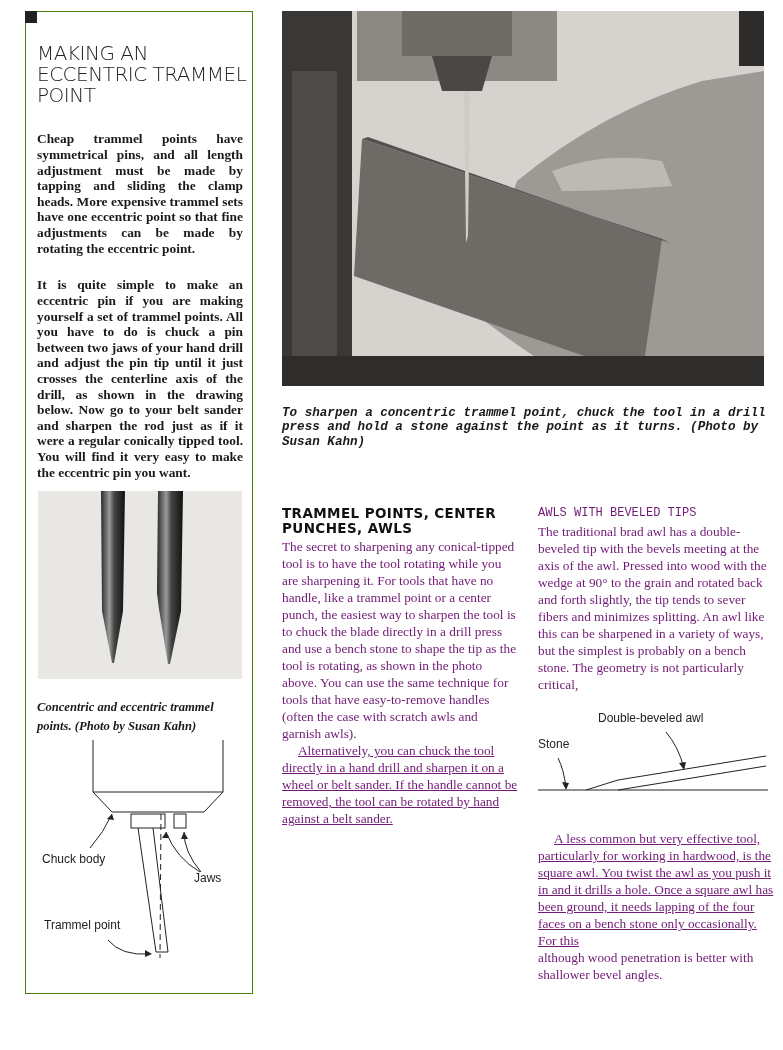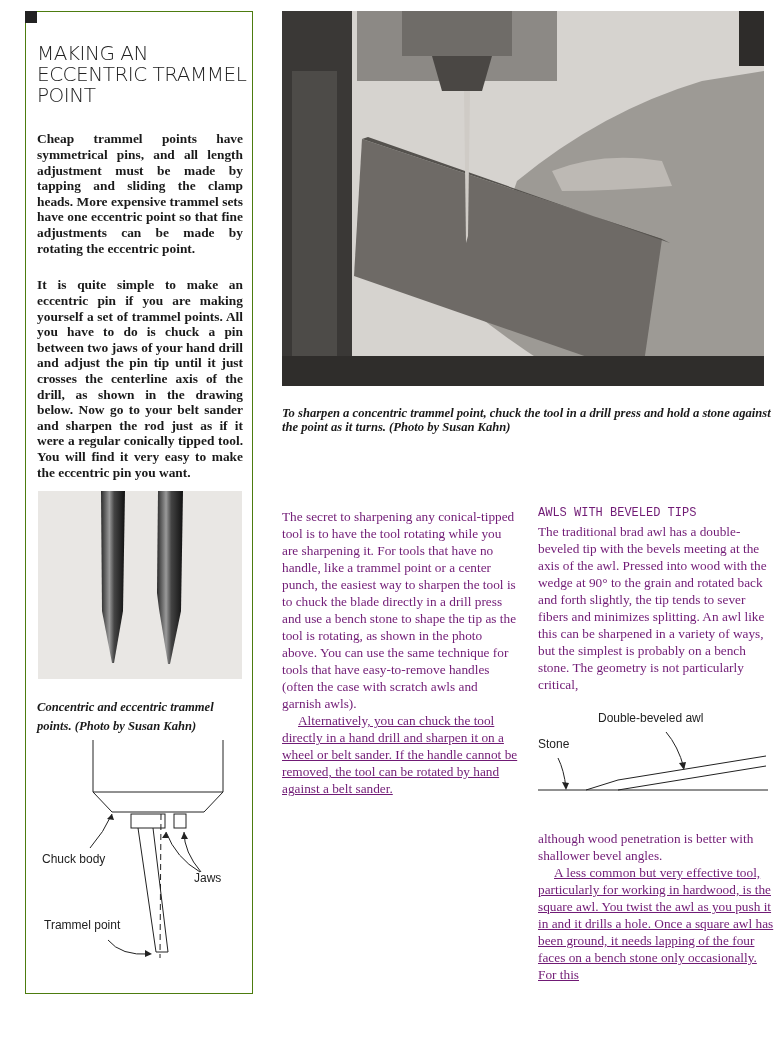--- a/index.html
+++ b/index.html
@@ -35,21 +35,21 @@
   }
   .sb-drawing { position: absolute; left: 0; top: 720px; width: 226px; height: 262px; }
   .diag-label { font-family: "Liberation Sans", sans-serif; font-size: 12px; fill: #222; }
 
   .top-photo {
     position: absolute; left: 282px; top: 11px; width: 482px; height: 375px; background: #888;
     overflow: hidden;
   }
   .top-caption {
     position: absolute; left: 282px; top: 393px; width: 490px;
-    font-family: Liberation Serif, serif; font-weight: bold; font-style: italic;
+    font-family: Liberation Mono, monospace; font-weight: bold; font-style: italic;
     font-size: 12.6px; line-height: 14.5px; color: #1a1a1a;
   }
   .col2 { position: absolute; left: 282px; top: 506px; width: 238px; }
   .col3 { position: absolute; left: 538px; top: 506px; width: 238px; }
   .h-heavy {
     font-family: "DejaVu Sans", sans-serif; font-weight: bold; font-size: 13.5px;
     line-height: 15px; letter-spacing: 0.4px; color: #111; text-transform: uppercase; margin: 0;
   }
   .h-light {
     font-family: Liberation Mono, monospace; font-weight: normal; font-size: 12px;
@@ -138,20 +138,21 @@
     <path d="M270 160 Q320 140 380 150 L390 175 Q330 180 280 180 Z" fill="#bdb9b4"></path>
     <path d="M80 128 L380 228 L360 365 L72 265 Z" fill="#6e6a66"></path>
     <path d="M80 128 L380 228 L388 232 L86 126 Z" fill="#55524e"></path>
     <path d="M182 80 L188 80 L186 225 L184 232 Z" fill="#cfcbc6"></path>
     <rect x="0" y="345" width="482" height="30" fill="#2f2d2b"></rect>
   </svg>
 </div>
 <p class="top-caption">To sharpen a concentric trammel point, chuck the tool in a drill press and hold a stone against the point as it turns. (Photo by Susan Kahn)</p>
 
 <div class="col2">
+  <h3 class="h-heavy">Trammel Points, Center Punches, Awls</h3>
   <p class="body-text" style="margin-top:2px;">The secret to sharpening any conical-tipped tool is to have the tool rotating while you are sharpening it. For tools that have no handle, like a trammel point or a center punch, the easiest way to sharpen the tool is to chuck the blade directly in a drill press and use a bench stone to shape the tip as the tool is rotating, as shown in the photo above. You can use the same technique for tools that have easy-to-remove handles (often the case with scratch awls and garnish awls).</p>
   <p class="body-text indent">Alternatively, you can chuck the tool directly in a hand drill and sharpen it on a wheel or belt sander. If the handle cannot be removed, the tool can be rotated by hand against a belt sander.</p>
 </div>
 
 <div class="col3">
   <h3 class="h-light">Awls with Beveled Tips</h3>
   <p class="body-text">The traditional brad awl has a double-beveled tip with the bevels meeting at the axis of the awl. Pressed into wood with the wedge at 90° to the grain and rotated back and forth slightly, the tip tends to sever fibers and minimizes splitting. An awl like this can be sharpened in a variety of ways, but the simplest is probably on a bench stone. The geometry is not particularly critical,</p>
 </div>
 
 <svg class="awl-diag" viewBox="0 0 240 100">
@@ -164,20 +165,20 @@
   </g>
   <g fill="#222">
     <path d="M28 84 L24 76 L31 77 Z"></path>
     <path d="M146 64 L141 57 L148 56 Z"></path>
   </g>
   <text class="diag-label" x="60" y="16">Double-beveled awl</text>
   <text class="diag-label" x="0" y="42">Stone</text>
 </svg>
 
 <div class="col3b">
+  <p class="body-text indent">A less common but very effective tool, particularly for working in hardwood, is the square awl. You twist the awl as you push it in and it drills a hole. Once a square awl has been ground, it needs lapping of the four faces on a bench stone only occasionally. For this</p>
   <p class="body-text">although wood penetration is better with shallower bevel angles.</p>
-  <p class="body-text indent">A less common but very effective tool, particularly for working in hardwood, is the square awl. You twist the awl as you push it in and it drills a hole. Once a square awl has been ground, it needs lapping of the four faces on a bench stone only occasionally. For this</p>
 </div>
 
 <div class="footer">
   <span class="page-num">216</span>
   <span class="chapter" style="text-transform:uppercase;">Chapter Seventeen</span>
 </div>
 
 </body></html>

